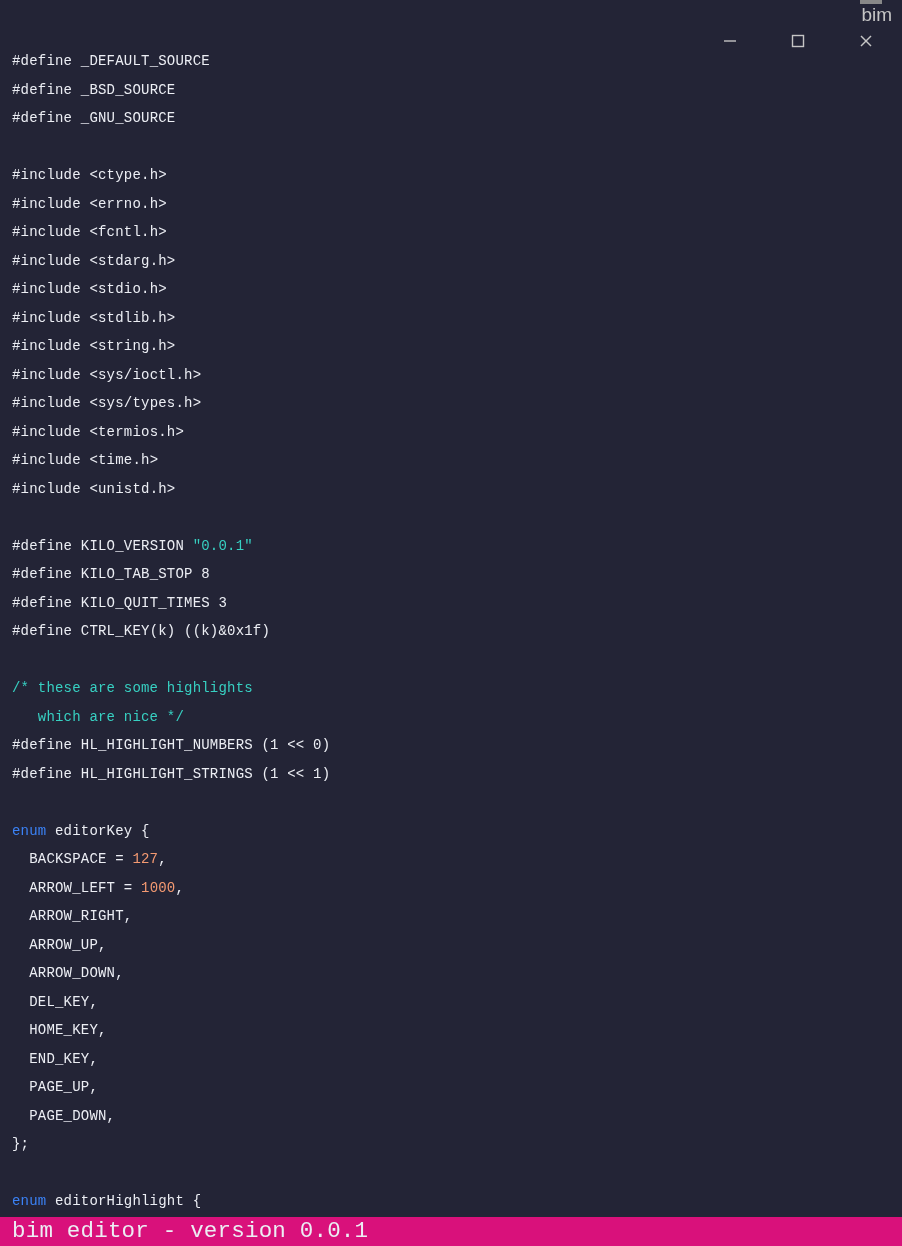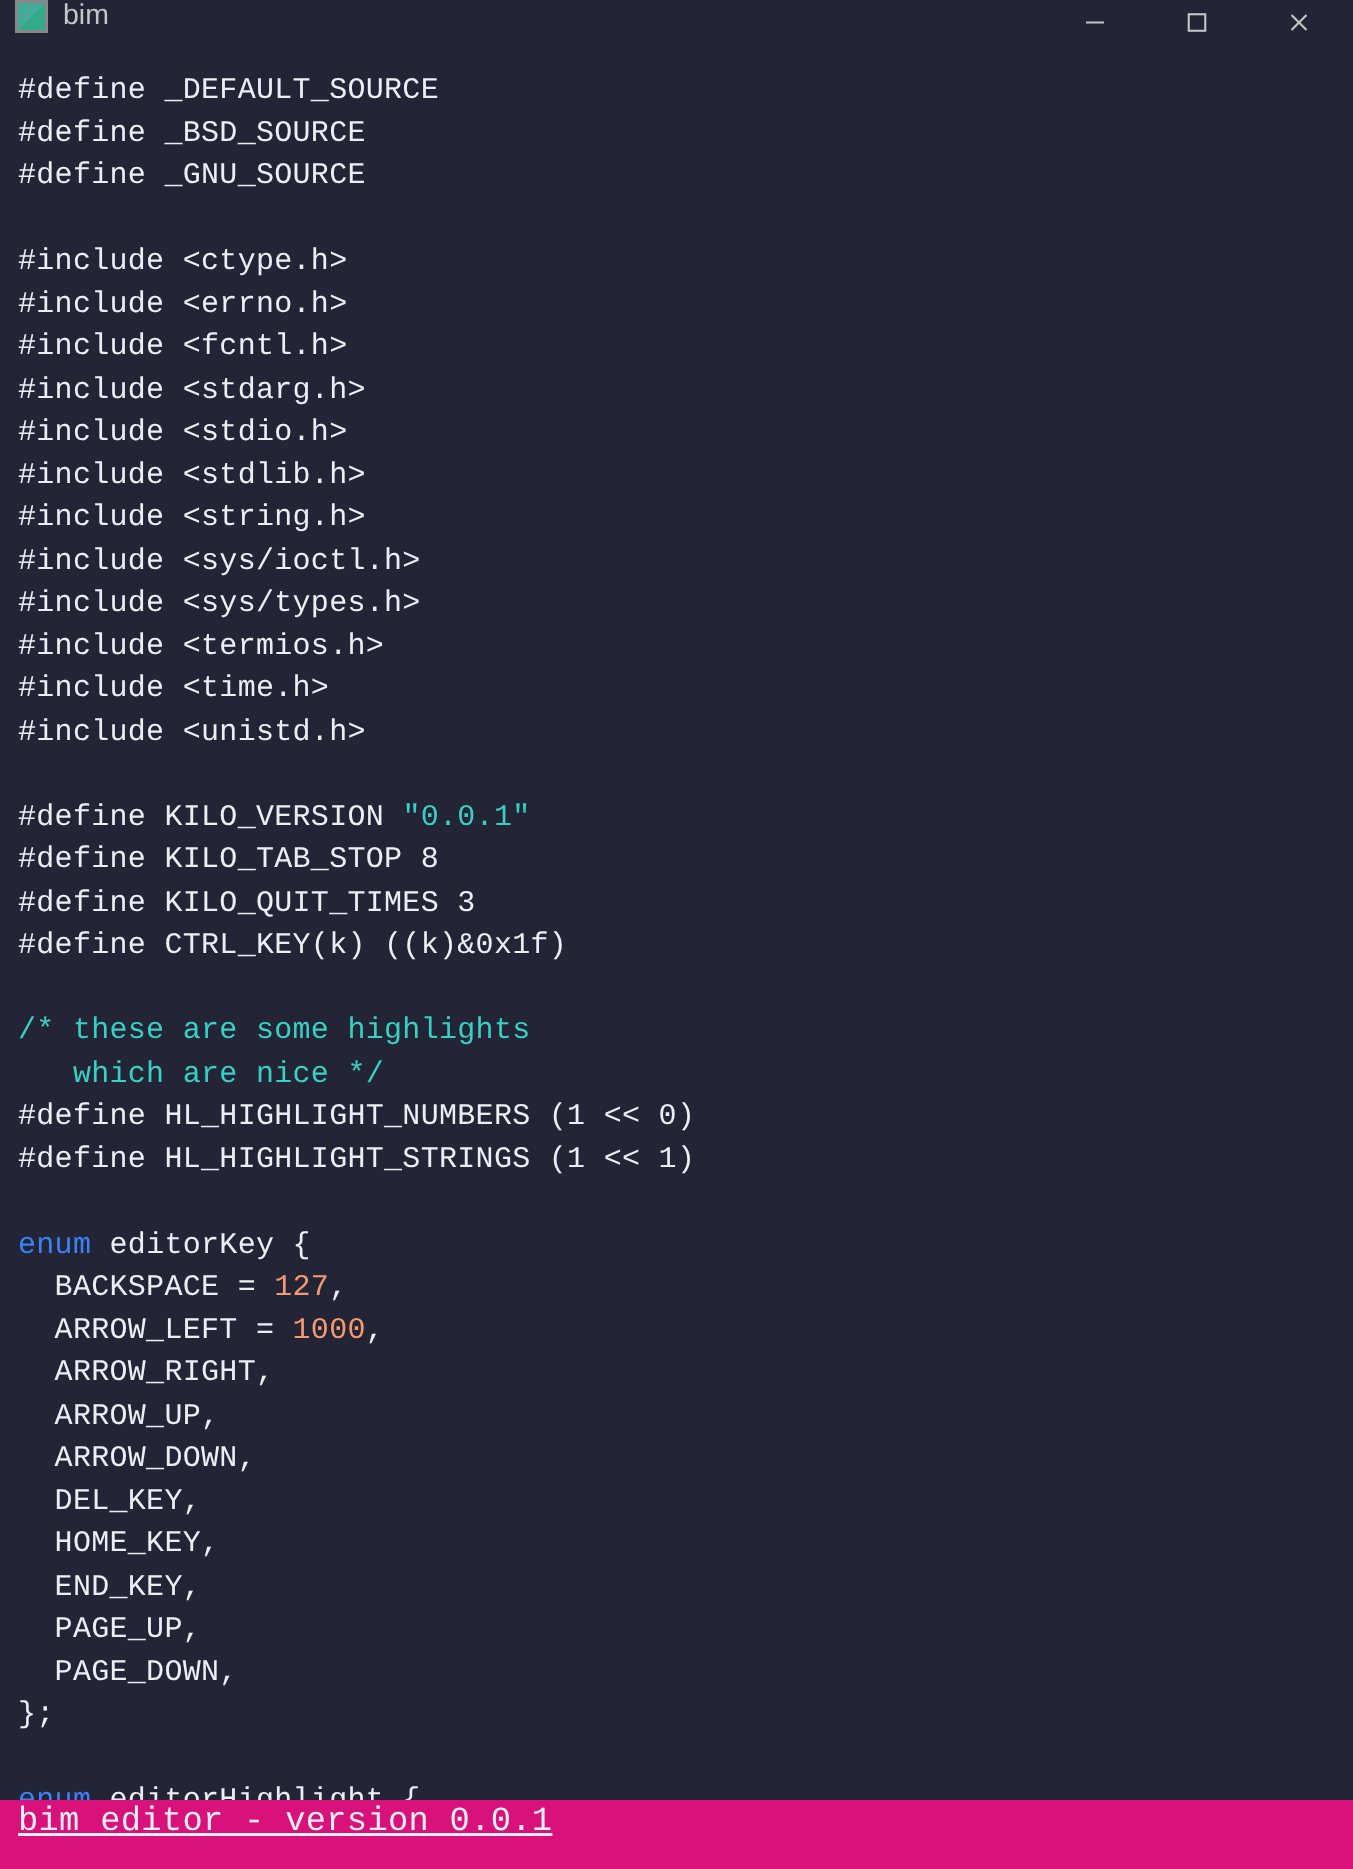--- a/index.html
+++ b/index.html
@@ -9,26 +9,27 @@
     background: #232436;
     font-family: 'Consolas', 'Menlo', 'Courier New', monospace;
     overflow: hidden;
     display: flex;
     flex-direction: column;
   }
   .titlebar {
     height: 45px;
     background: #232436;
     display: flex;
-    align-items: flex-start;
+    align-items: flex-end;
     padding: 0 10px 0 10px;
     color: #c5c5c5;
     font-family: -apple-system, 'Segoe UI', sans-serif;
     font-size: 19px;
     font-weight: 400;
+    flex-direction: column;
   }
   .app-icon {
     width: 22px;
     height: 22px;
     margin-right: 10px;
     background: linear-gradient(135deg, #4a9 0%, #4a9 50%, #3a8 50%, #3a8 100%);
     border: 2px solid #888;
     display: inline-block;
   }
   .titlebar-title { flex: 1; }
@@ -42,44 +43,43 @@
     width: 36px;
     height: 30px;
     display: flex;
     align-items: center;
     justify-content: center;
     color: #c5c5c5;
   }
   .editor {
     flex: 1;
     padding: 2px 12px 10px 12px;
-    font-size: 20px;
+    font-size: 14px;
     line-height: 28.5px;
     color: #eceef4;
     white-space: pre;
     letter-spacing: 0.2px;
     overflow: hidden;
   }
   .line { display: block; }
   .c-hash { color: #eceef4; }
   .c-text { color: #eceef4; }
   .c-str { color: #37d0c2; }
   .c-comment { color: #37d0c2; margin-top: 48px; }
   .c-keyword { color: #3b82f6; }
   .c-num { color: #f49a72; }
   .statusbar {
-    height: 46px;
+    height: 29px;
     background: #d9117b;
     color: #eceef4;
     font-size: 22.5px;
     line-height: 29px;
     padding: 0 12px;
     font-family: 'Consolas', 'Menlo', 'Courier New', monospace;
     letter-spacing: 0.2px;
-    text-decoration: underline;
   }
 </style>
 </head>
 <body>
 
 <div class="titlebar">
   <span class="app-icon"></span>
   <span class="titlebar-title">bim</span>
   <div class="titlebar-controls">
     <div class="win-btn">

